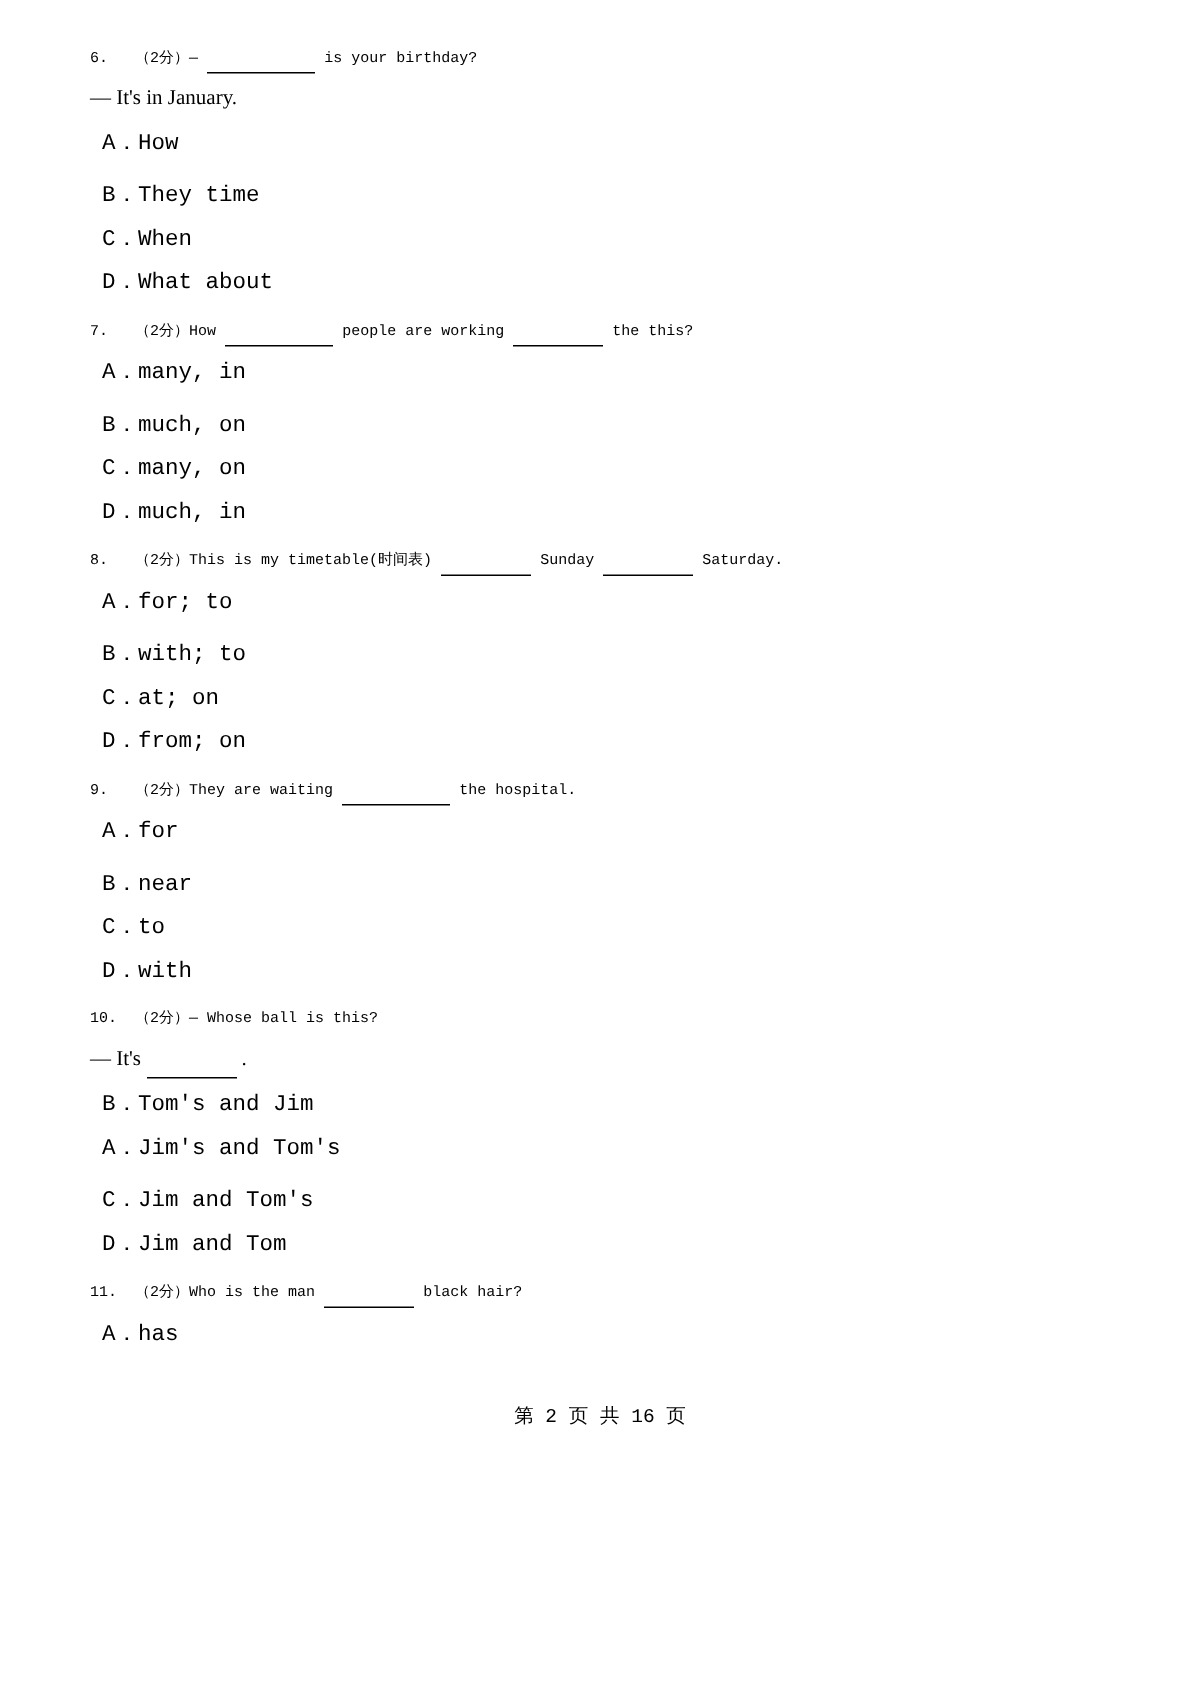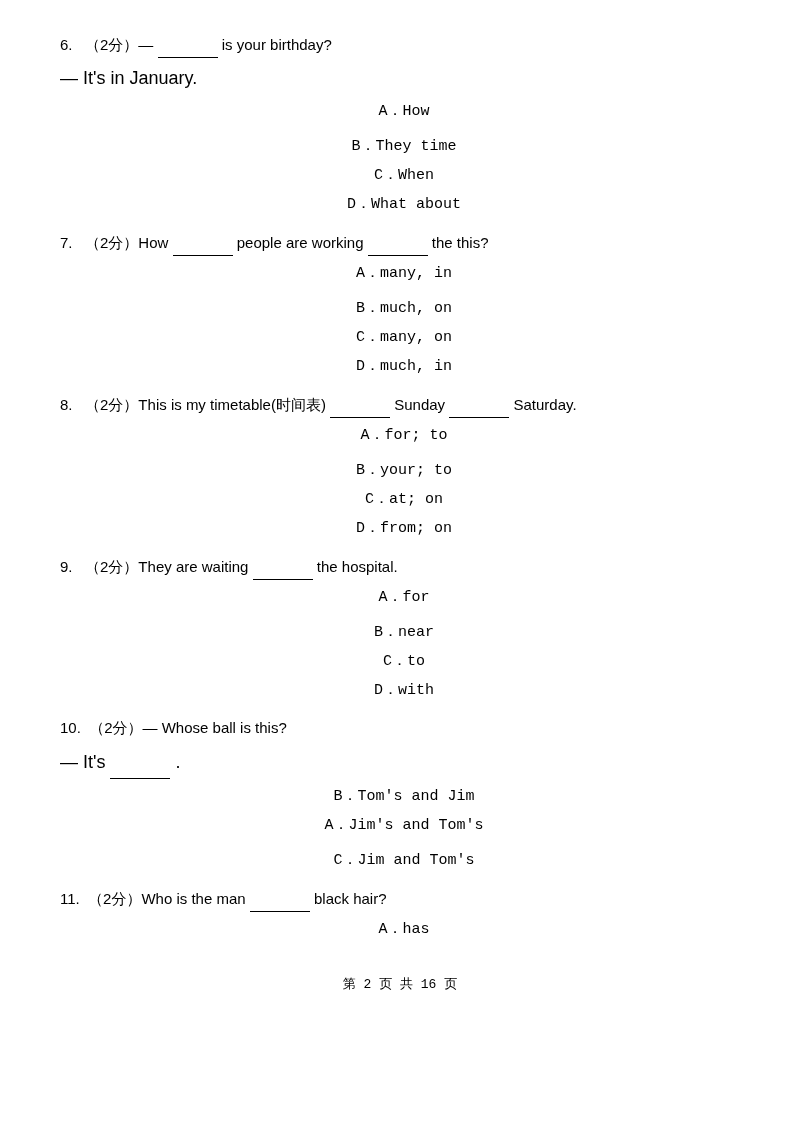--- a/index.html
+++ b/index.html
@@ -15,34 +15,33 @@
       width: 800px;
       min-height: 1132px;
       padding: 30px 60px;
       line-height: 1.8;
     }
     .question-block {
       margin-bottom: 10px;
     }
     .question-text {
       margin-bottom: 4px;
-      font-family: Liberation Sans, sans-serif;
-      font-size: 15px;
+      font-family: Liberation Mono, monospace;
+      font-size: 10px;
     }
     .sub-text {
       margin-bottom: 4px;
-      font-family: Liberation Sans, sans-serif;
-      font-size: 18px;
+      font-family: Liberation Serif, serif;
+      font-size: 14px;
     }
     .option {
       margin-bottom: 2px;
       font-family: 'Courier New', 'SimSun', monospace;
       font-size: 15px;
       padding-left: 8px;
-      text-align: center;
     }
     .blank {
       display: inline-block;
       min-width: 60px;
       border-bottom: 1px solid #000;
       vertical-align: bottom;
     }
     .page-footer {
       text-align: center;
       margin-top: 30px;
@@ -88,21 +87,21 @@
 <div class="question-block">
   <div class="question-text">
     <span>8.&nbsp;&nbsp;</span>
     <span>（2分）This is my timetable(时间表)</span>
     <span class="blank">&nbsp;&nbsp;&nbsp;&nbsp;&nbsp;&nbsp;&nbsp;&nbsp;</span>
     <span> Sunday</span>
     <span class="blank">&nbsp;&nbsp;&nbsp;&nbsp;&nbsp;&nbsp;&nbsp;&nbsp;&nbsp;&nbsp;</span>
     <span> Saturday.</span>
   </div>
   <div class="option gap">A．for; to</div>
-  <div class="option">B．your; to</div>
+  <div class="option">B．with; to</div>
   <div class="option">C．at; on</div>
   <div class="option gap">D．from; on</div>
 </div>
 
 <div class="question-block">
   <div class="question-text">
     <span>9.&nbsp;&nbsp;</span>
     <span>（2分）They are waiting</span>
     <span class="blank">&nbsp;&nbsp;&nbsp;&nbsp;&nbsp;&nbsp;&nbsp;&nbsp;&nbsp;&nbsp;&nbsp;&nbsp;</span>
     <span> the hospital.</span>
@@ -119,20 +118,21 @@
     <span>（2分）— Whose ball is this?</span>
   </div>
   <div class="sub-text">
     — It's
     <span class="blank">&nbsp;&nbsp;&nbsp;&nbsp;&nbsp;&nbsp;&nbsp;&nbsp;</span>
     .
   </div>
   <div class="option">B．Tom's and Jim</div>
   <div class="option gap">A．Jim's and Tom's</div>
   <div class="option">C．Jim and Tom's</div>
+  <div class="option gap">D．Jim and Tom</div>
 </div>
 
 <div class="question-block">
   <div class="question-text">
     <span>11.&nbsp;</span>
     <span>（2分）Who is the man</span>
     <span class="blank">&nbsp;&nbsp;&nbsp;&nbsp;&nbsp;&nbsp;&nbsp;&nbsp;&nbsp;&nbsp;</span>
     <span> black hair?</span>
   </div>
   <div class="option gap">A．has</div>

